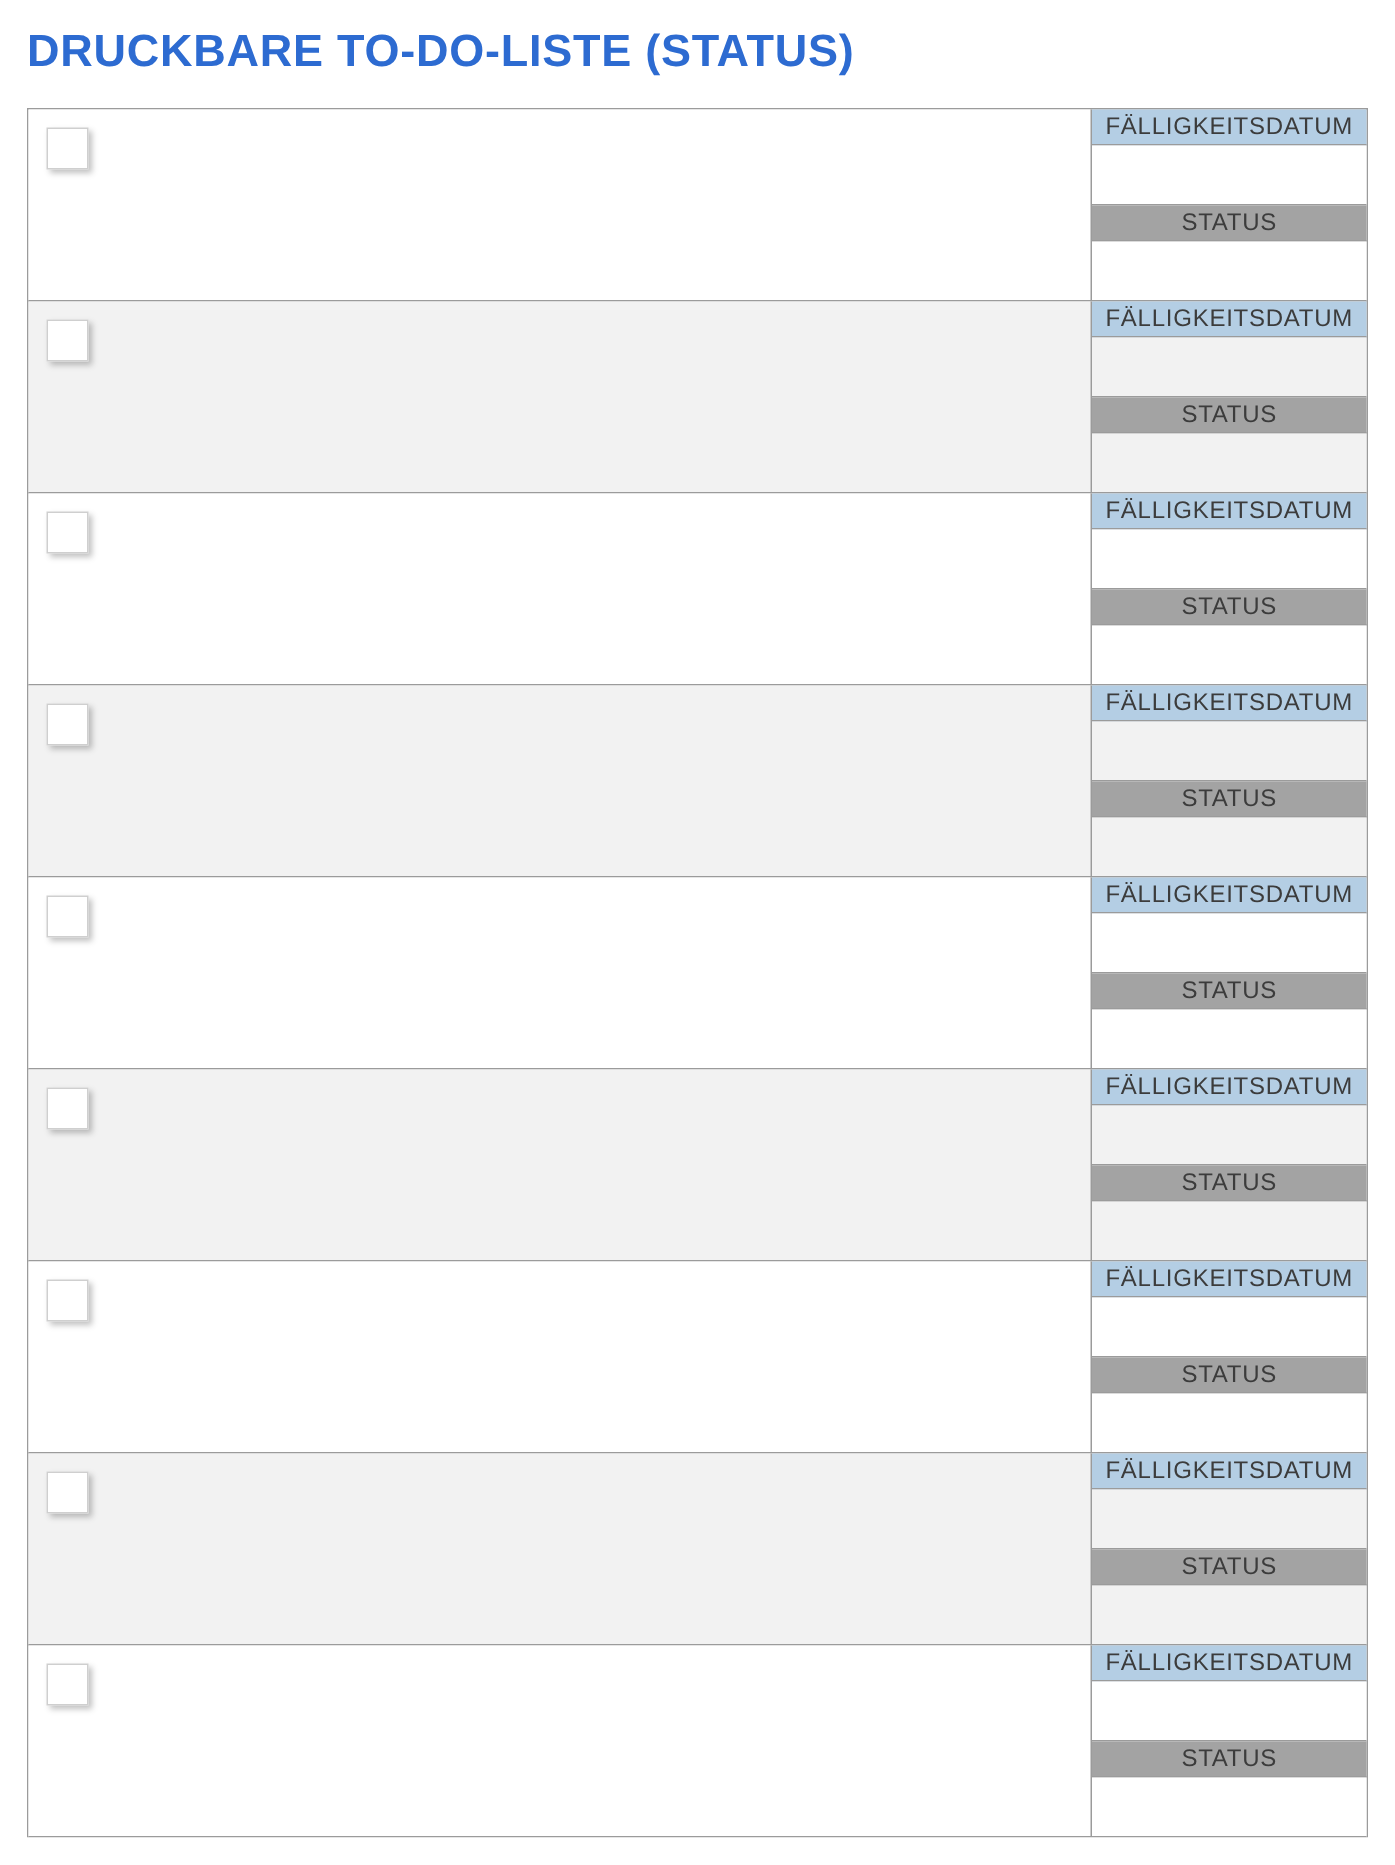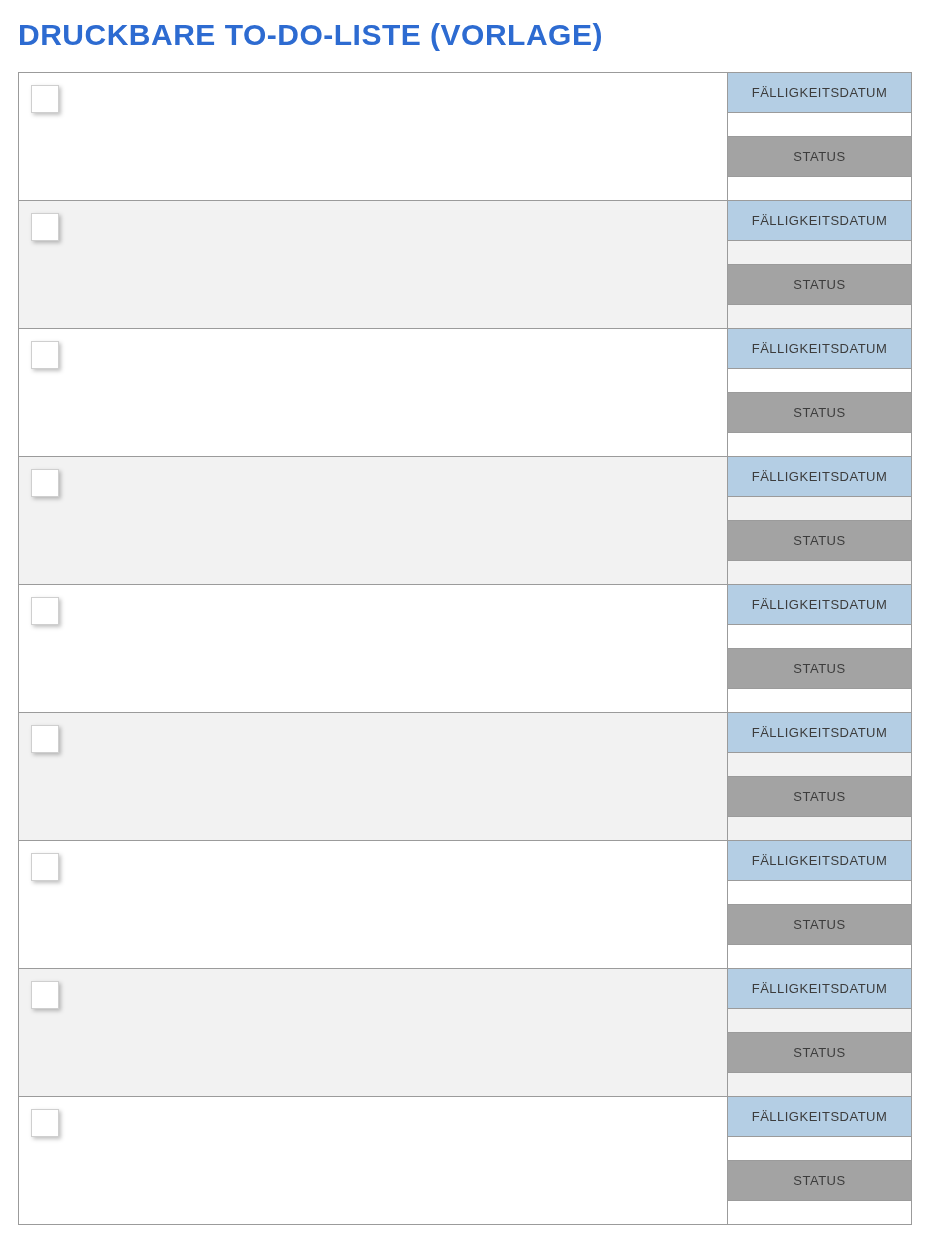--- a/index.html
+++ b/index.html
@@ -47,43 +47,43 @@
     margin-top: 2px;
   }
   .meta {
     width: 184px;
     display: flex;
     flex-direction: column;
     border-left: 1.5px solid #9b9b9b;
   }
   .meta .label {
     text-align: center;
-    font-size: 13px;
+    font-size: 16px;
     letter-spacing: 0.5px;
     color: #3c3c3c;
     border-bottom: 1px solid #9b9b9b;
     display: flex;
     align-items: center;
     justify-content: center;
-    height: 40px;
+    height: 24px;
   }
   .meta .label.due   { background: #b4cee4; }
   .meta .label.status{ background: #a3a3a3; }
   .meta .value {
     background: #ffffff;
     border-bottom: 1px solid #9b9b9b;
     flex: 1;
     min-height: 22px;
   }
   .meta .value:last-child { border-bottom: none; }
 </style>
 </head>
 <body>
 
-<h1 class="title">DRUCKBARE TO-DO-LISTE (VORLAGE)</h1>
+<h1 class="title">DRUCKBARE TO-DO-LISTE (STATUS)</h1>
 
 <div class="sheet">
 
   <div class="row">
     <div class="task-area">
       <div class="checkbox"></div>
     </div>
     <div class="meta">
       <div class="label due">FÄLLIGKEITSDATUM</div>
       <div class="value"></div>

